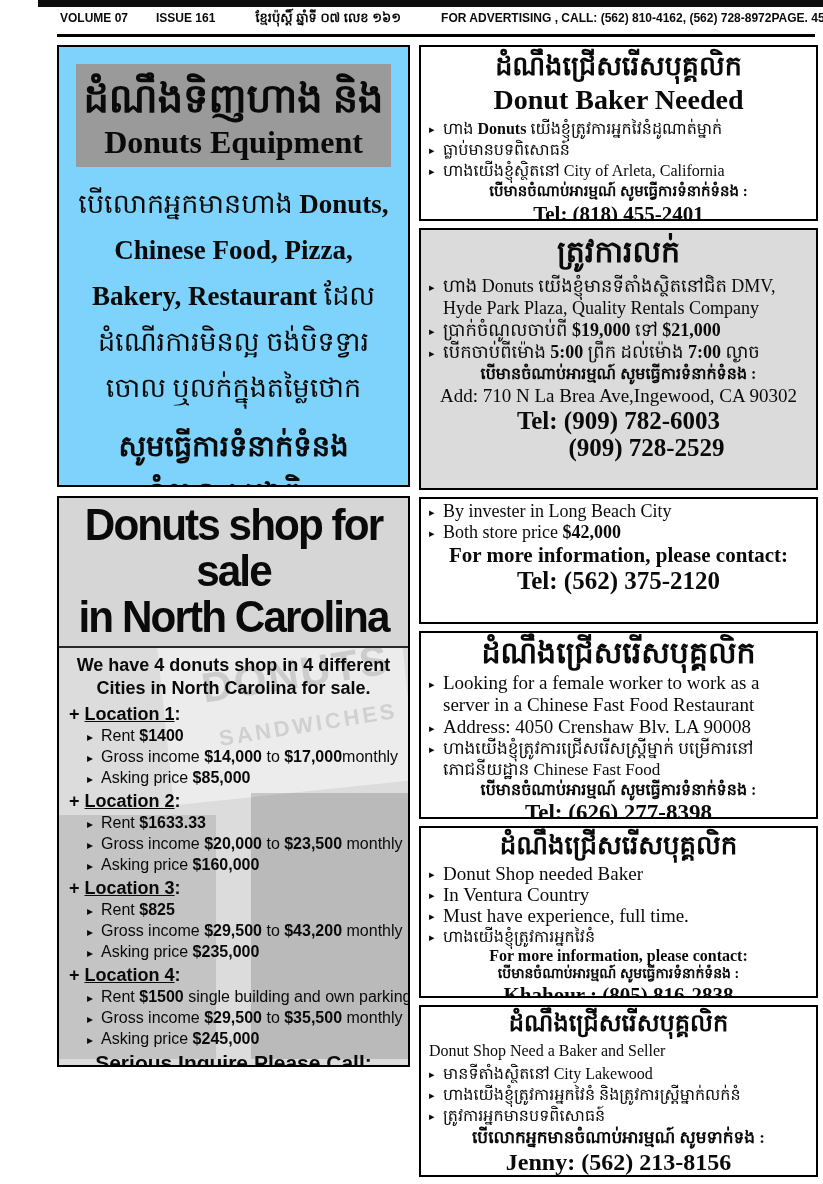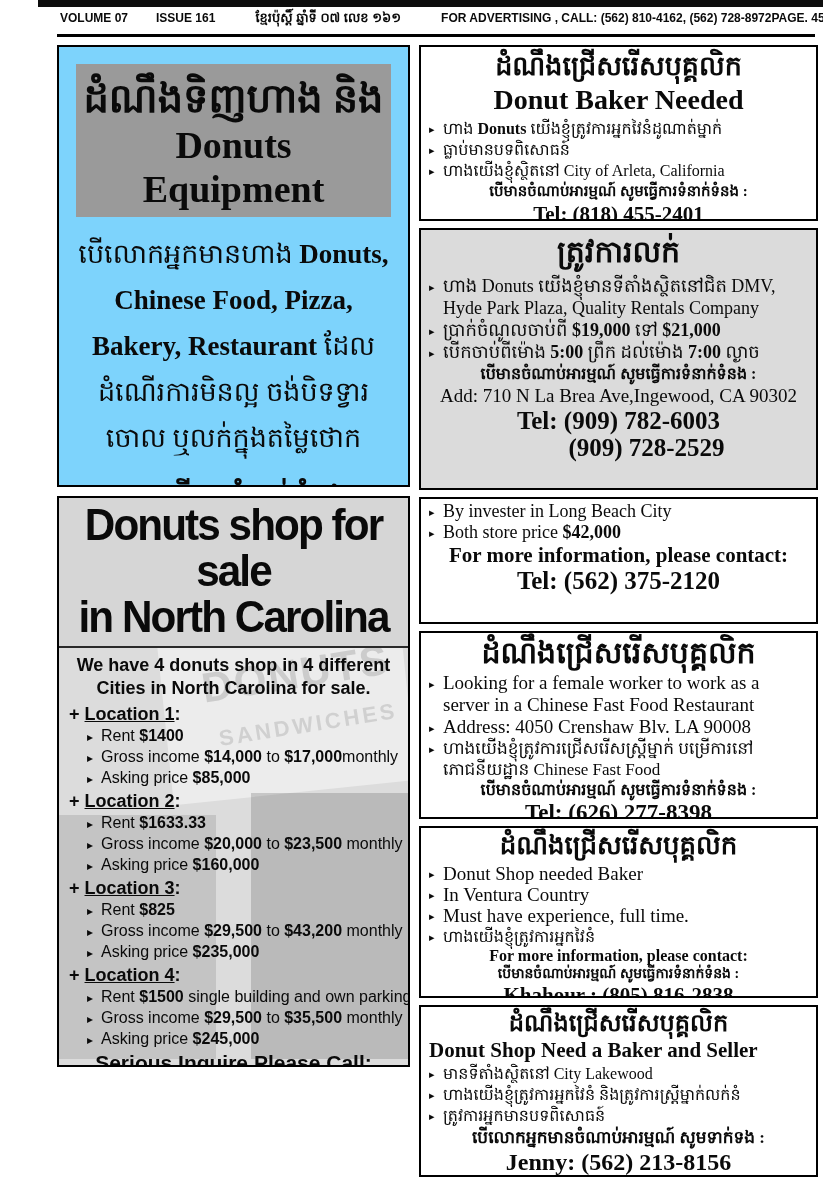--- a/index.html
+++ b/index.html
@@ -27,21 +27,21 @@
 
   
   .col-left  { position:absolute; left:57px;  top:45px; width:353px; }
   .col-right { position:absolute; left:419px; top:45px; width:399px; display:flex; flex-direction:column; gap:7px; }
   .adbox { border:2px solid #000; background:#fff; overflow:hidden; }
 
   
   .eq-box { height:442px; background:#7dd3fc; padding:17px; }
   .eq-head { background:#9a9a9a; padding:10px 4px 6px 4px; text-align:center; }
   .eq-head .kh { font-size:40px; font-weight:bold; line-height:1.25; }
-  .eq-head .en { font-size:38px; font-weight:bold; line-height:1.15; }
+  .eq-head .en { font-size:32px; font-weight:bold; line-height:1.15; }
   .eq-body { text-align:center; font-size:27px; line-height:46px; margin-top:14px; }
   .eq-contact1 { text-align:center; font-weight:bold; font-size:29px; line-height:46px; margin-top:12px; }
   .eq-contact2 { text-align:center; font-weight:bold; font-size:31px; line-height:50px; }
   .eq-tel { text-align:center; font-weight:bold; font-size:34px; line-height:46px; }
 
   
   .nc-box { height:571px; margin-top:9px; background:#dcdcdc; position:relative; }
   .nc-photo { position:absolute; left:0; top:118px; right:0; bottom:6px; overflow:hidden; pointer-events:none; }
   .nc-photo .blk1 { position:absolute; left:30%; top:0; width:70%; height:40%; background:rgba(255,255,255,0.45); transform:rotate(-6deg); }
   .nc-photo .blk2 { position:absolute; left:0; top:45%; width:45%; height:55%; background:rgba(90,90,90,0.18); }
@@ -101,21 +101,21 @@
   .r5 { height:172px; padding:2px 8px; }
   .r5 .r-title-kh { font-size:26px; line-height:31px; }
   .r5 .bullets { font-size:19px; line-height:21px; margin-top:2px; }
   .r5 .kh-b { font-size:16px; }
   .r5 .foot-en { text-align:center; font-weight:bold; font-size:16px; line-height:18px; }
   .r5 .foot-kh { text-align:center; font-weight:bold; font-size:14px; line-height:18px; }
   .r5 .tel { text-align:center; font-weight:bold; font-size:21px; line-height:25px; }
 
   .r6 { height:172px; padding:2px 8px; }
   .r6 .r-title-kh { font-size:24px; line-height:29px; }
-  .r6 .sub { font-weight:bold; font-size:21px; line-height:25px; }
+  .r6 .sub { font-weight:normal; font-size:16px; line-height:25px; }
   .r6 .bullets { font-size:16px; line-height:21px; }
   .r6 .foot-kh { text-align:center; font-weight:bold; font-size:17px; line-height:23px; }
   .r6 .tel { text-align:center; font-weight:bold; font-size:24px; line-height:27px; }
 </style>
 </head>
 <body>
 
 <div class="top-strip"></div>
 
 <div class="pg-header">

